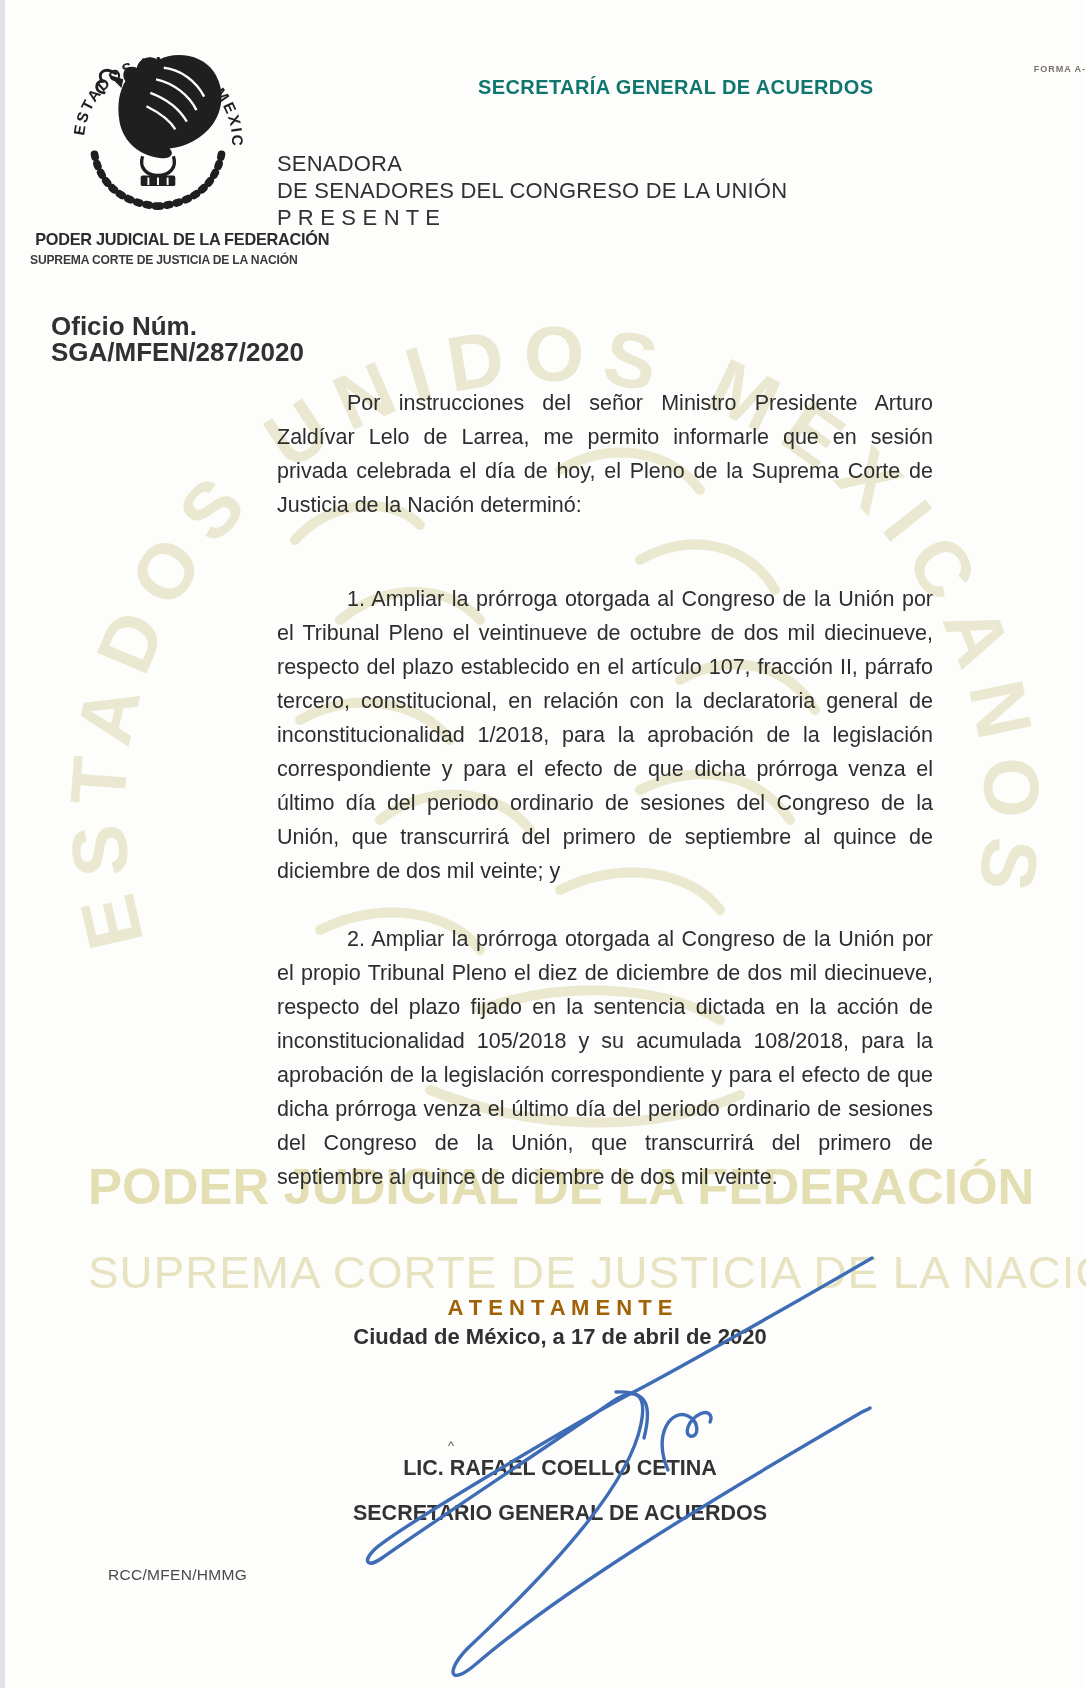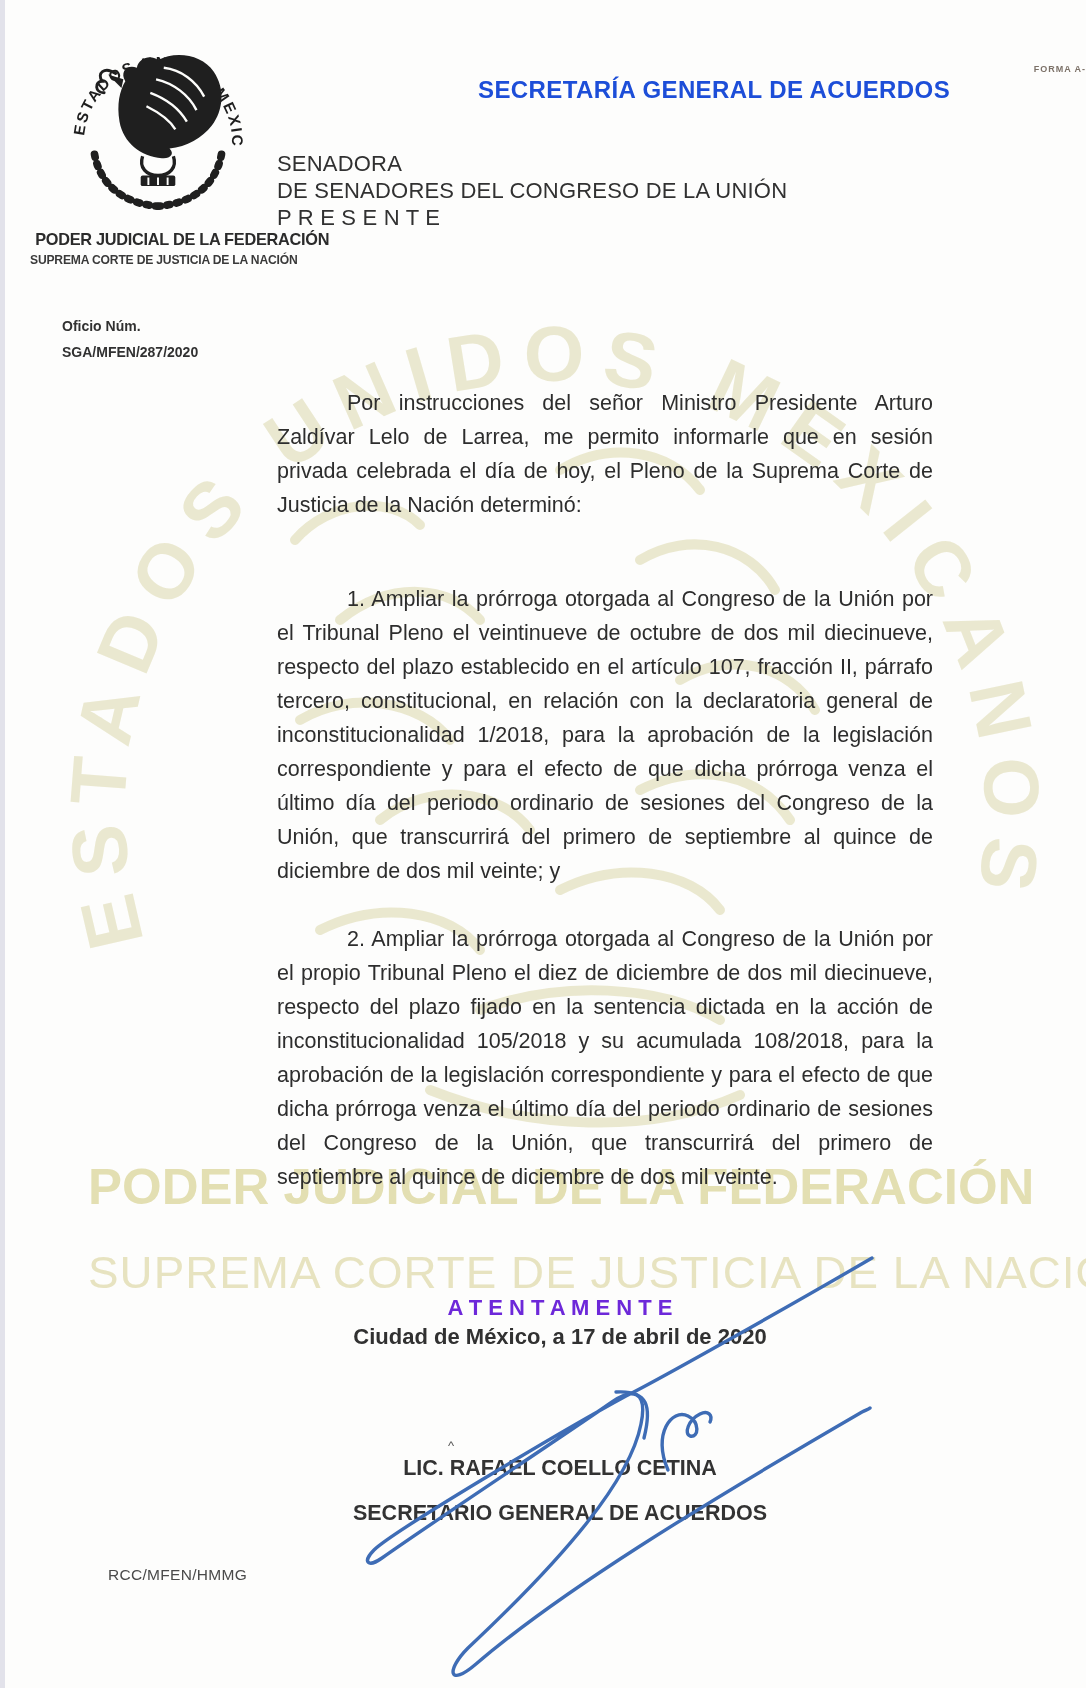--- a/index.html
+++ b/index.html
@@ -12,41 +12,41 @@
     background:#e2e2ea;}
   .abs{position:absolute;}
   
   .seal{left:52px;top:12px;width:212px;height:226px;}
   .inst1{left:30px;top:230px;width:260px;text-align:center;
     font-size:17px;font-weight:bold;letter-spacing:-0.3px;transform:scaleX(.96);
     color:#2b2b2b;white-space:nowrap;}
   .inst2{left:26px;top:253px;width:268px;text-align:center;
     font-size:12.5px;font-weight:bold;letter-spacing:-0.2px;transform:scaleX(.97);
     color:#3a3a3a;white-space:nowrap;}
-  .secretariat{left:478px;top:76px;font-size:24px;font-weight:bold;
-    letter-spacing:.4px;color:#1d4ed8;white-space:nowrap;}
+  .secretariat{left:478px;top:76px;font-size:20px;font-weight:bold;
+    letter-spacing:.4px;color:#0f766e;white-space:nowrap;}
   .formcode{right:-6px;top:64px;font-size:9px;letter-spacing:1px;color:#7c7168;
     font-weight:bold;white-space:nowrap;}
   
   .addr{left:277px;top:150px;font-size:22px;font-weight:normal;line-height:27px;
     color:#313131;letter-spacing:.2px;white-space:nowrap;}
-  .oficio{left:62px;top:313px;font-size:14px;font-weight:bold;line-height:26px;
+  .oficio{left:51px;top:313px;font-size:26px;font-weight:bold;line-height:26px;
     color:#313131;}
   
   .para{left:277px;width:656px;font-size:21.5px;line-height:34px;
     text-align:justify;text-indent:70px;color:#2d2d2d;}
   .p1{top:386px;}  .p2{top:582px;}  .p3{top:922px;}
   
   .wm-line1{left:88px;top:1158px;font-size:50px;font-weight:bold;
     color:#e3dfb2;letter-spacing:0;white-space:nowrap;transform:scaleX(1.02);transform-origin:left;}
   .wm-line2{left:88px;top:1248px;font-size:44px;font-weight:400;
     color:#e7e3c0;letter-spacing:1px;white-space:nowrap;transform:scaleX(1.04);transform-origin:left;}
   
   .salutation{left:280px;top:1295px;width:560px;text-align:center;
-    font-size:22px;font-weight:bold;color:#6d28d9;white-space:nowrap;}
+    font-size:22px;font-weight:bold;color:#a16207;white-space:nowrap;}
   .placedate{left:280px;top:1324px;width:560px;text-align:center;
     font-size:22px;font-weight:bold;color:#313131;white-space:nowrap;}
   .signername{left:280px;top:1456px;width:560px;text-align:center;
     font-size:21.5px;font-weight:bold;color:#333;white-space:nowrap;}
   .signertitle{left:280px;top:1501px;width:560px;text-align:center;
     font-size:21.5px;font-weight:bold;color:#333;white-space:nowrap;}
   .caret{left:448px;top:1438px;font-size:13px;color:#555;}
   .refcode{left:108px;top:1566px;font-size:15.5px;color:#4a4a4a;letter-spacing:.3px;}
   .layer{left:0;top:0;width:1086px;height:1688px;pointer-events:none;}
   .z0{z-index:0;} .z1{z-index:1;} .z2{z-index:2;}

